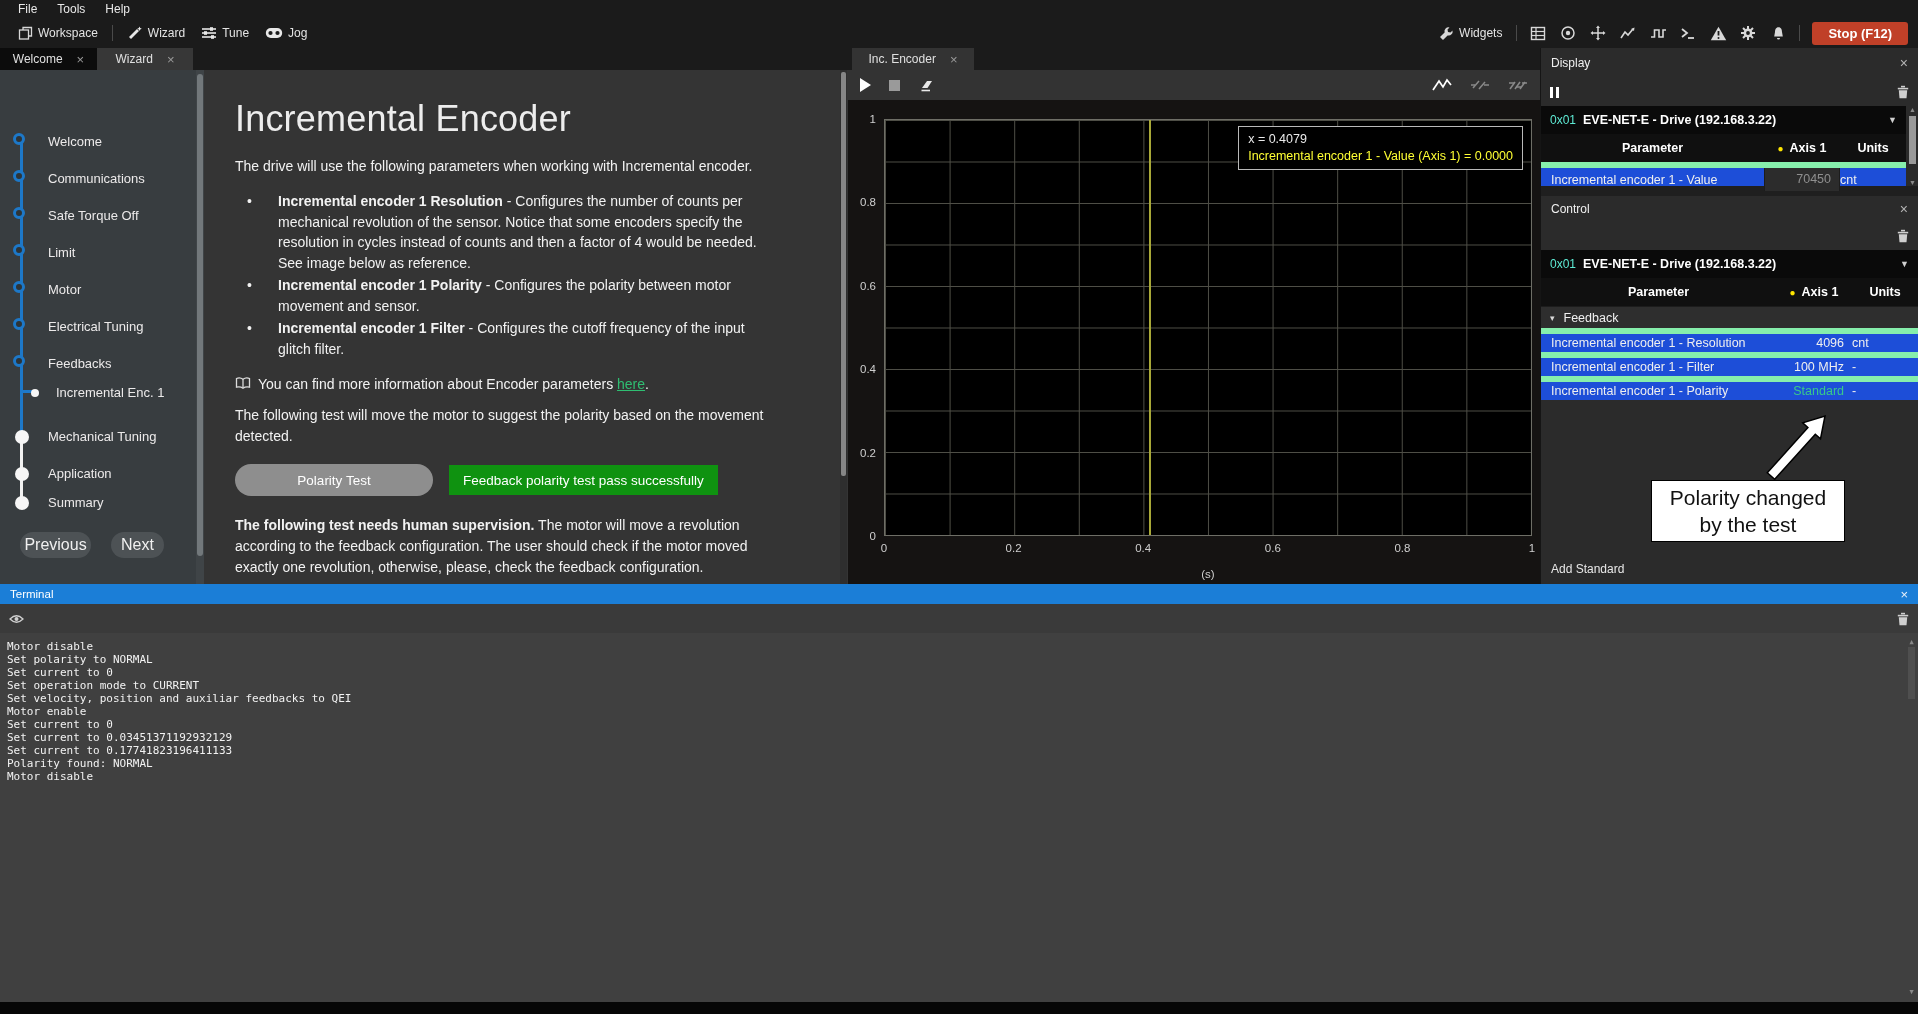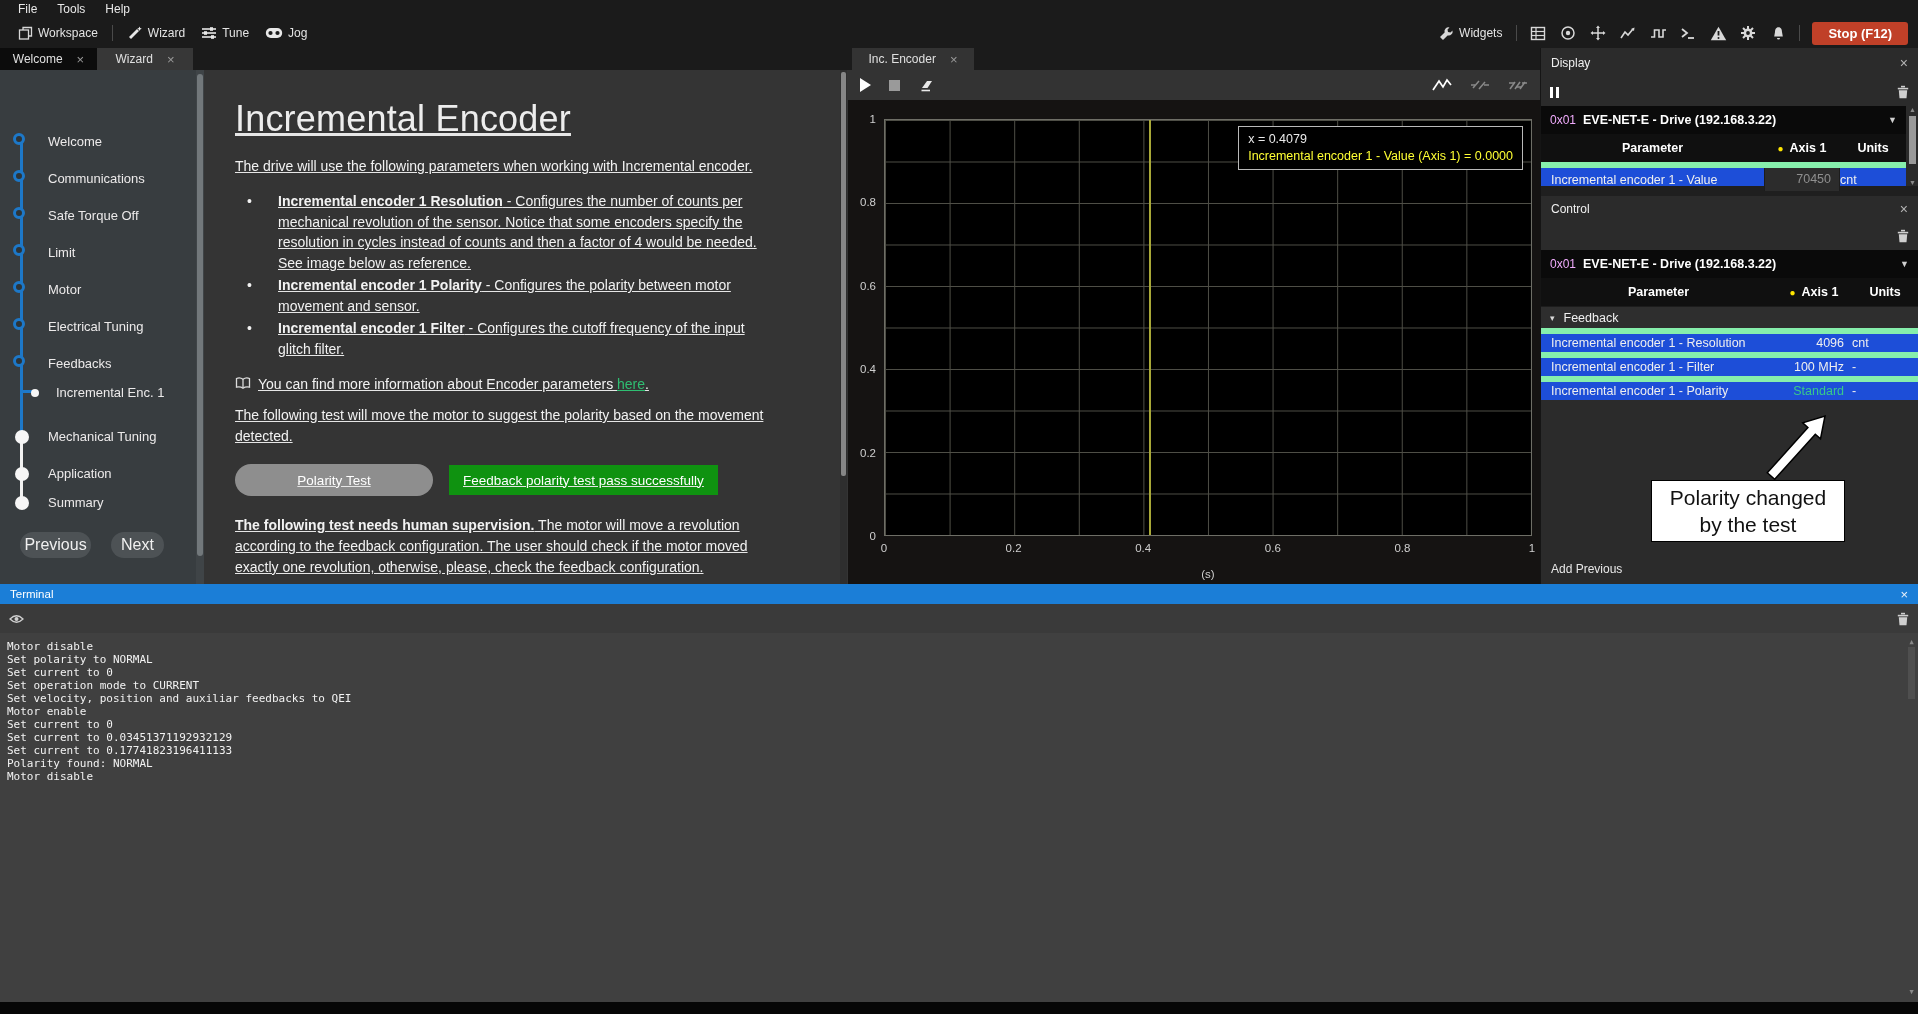--- a/index.html
+++ b/index.html
@@ -47,21 +47,21 @@
   .dot-sub { position:absolute; left:31px; top:5px; width:8px; height:8px; border-radius:50%; background:#f6f6f6; }
   .navbtn { position:absolute; top:462px; height:26px; border:none; border-radius:13px;
     background:#4d5255; color:#f0f0f0; font-size:16px; }
   .btn-prev { left:20px; width:71px; }
   .btn-next { left:111px; width:53px; }
   .side-scroll { position:absolute; right:0; top:0; width:8px; height:100%; background:#3f4447; }
   .side-thumb { position:absolute; left:1px; top:4px; width:6px; height:482px; background:#72787b; border-radius:3px; }
 
   
   .content { position:relative; flex:1; background:#343434; overflow:hidden; }
-  .content-inner { padding:28px 70px 0 31px; max-width:640px;text-decoration:underline; }
+  .content-inner { padding:28px 70px 0 31px; max-width:640px; }
   .content h1 { font-size:36px; font-weight:300; color:#ededed; letter-spacing:0.2px; margin-bottom:16px; }
   .para { font-size:14px; line-height:21px; color:#f2f2f2; }
   .bullets { list-style:none; margin-top:14px; }
   .bullets li { position:relative; padding-left:43px; font-size:14px; line-height:20.5px; color:#f2f2f2; margin-bottom:2px; }
   .bullets li::before { content:"•"; position:absolute; left:12px; top:0; color:#f2f2f2; }
   .bullets b { font-weight:bold; }
   .info-row { display:flex; align-items:flex-start; gap:7px; margin-top:15px; font-size:14px; color:#f2f2f2; }
   .link { color:#2fbe72; }
   .test-intro { margin-top:10px; }
   .btnrow { display:flex; align-items:center; gap:16px; margin-top:17px; }
@@ -99,21 +99,21 @@
 
   
   .rightpanel { position:relative; width:378px; background:#2b2b2b; border-left:1px solid #151515; }
   .p-header { height:30px; display:flex; align-items:center; padding:0 10px; font-size:12px; color:#f0f0f0; }
   .p-header .x { margin-left:auto; color:#b5b5b5; font-size:14px; }
   .p-iconrow { height:28px; display:flex; align-items:center; padding:0 9px; }
   .pause-ic { display:flex; gap:3px; }
   .pause-ic i { display:block; width:3px; height:11px; background:#fff; }
   .rowspacer { flex:1; }
   .dropdown { height:28px; display:flex; align-items:center; background:#0a0a0a; padding:0 9px; font-size:12px; }
-  .dropdown .pfx { color:#f0abfc; }
+  .dropdown .pfx { color:#5eead4; }
   .dropdown .dev { color:#fff; font-weight:bold; margin-left:7px; font-size:12.5px; }
   .dropdown .caret { margin-left:auto; color:#d0d0d0; font-size:9px; }
   .dd-margin { margin-right:12px; }
   .theader { height:28px; background:#101010; display:grid; grid-template-columns:1fr 76px 66px;
     align-items:center; font-size:12.5px; font-weight:bold; color:#fff; }
   .theader .c1 { text-align:center; }
   .theader .c2 { text-align:center; white-space:nowrap; }
   .theader .dot { color:#ffe600; font-size:10px; margin-right:6px; }
   .theader .c3 { text-align:center; }
   .prow { height:24px; background:#1d4ed8; border-top:6px solid #86efac; display:grid;
@@ -539,21 +539,21 @@
         <span class="param">Incremental encoder 1 - Filter</span>
         <span class="val">100 MHz</span>
         <span class="units">-</span>
       </div>
       <div class="prow">
         <span class="param">Incremental encoder 1 - Polarity</span>
         <span class="val val-green">Standard</span>
         <span class="units">-</span>
       </div>
 
-      <span class="add-param">Add Previous</span>
+      <span class="add-param">Add Standard</span>
 
       <div class="callout-arrow">
         <svg width="80" height="72" viewBox="0 0 80 72">
             <polygon points="8.3,62.7 48.9,17.5 43.7,12.8 66,6 61.5,28.8 56.3,24.2 15.7,69.3" fill="#fff" stroke="#000" stroke-width="1.5"></polygon>
           </svg>
       </div>
       <div class="annotation">
         <div>Polarity changed</div>
         <div>by the test</div>
       </div>

